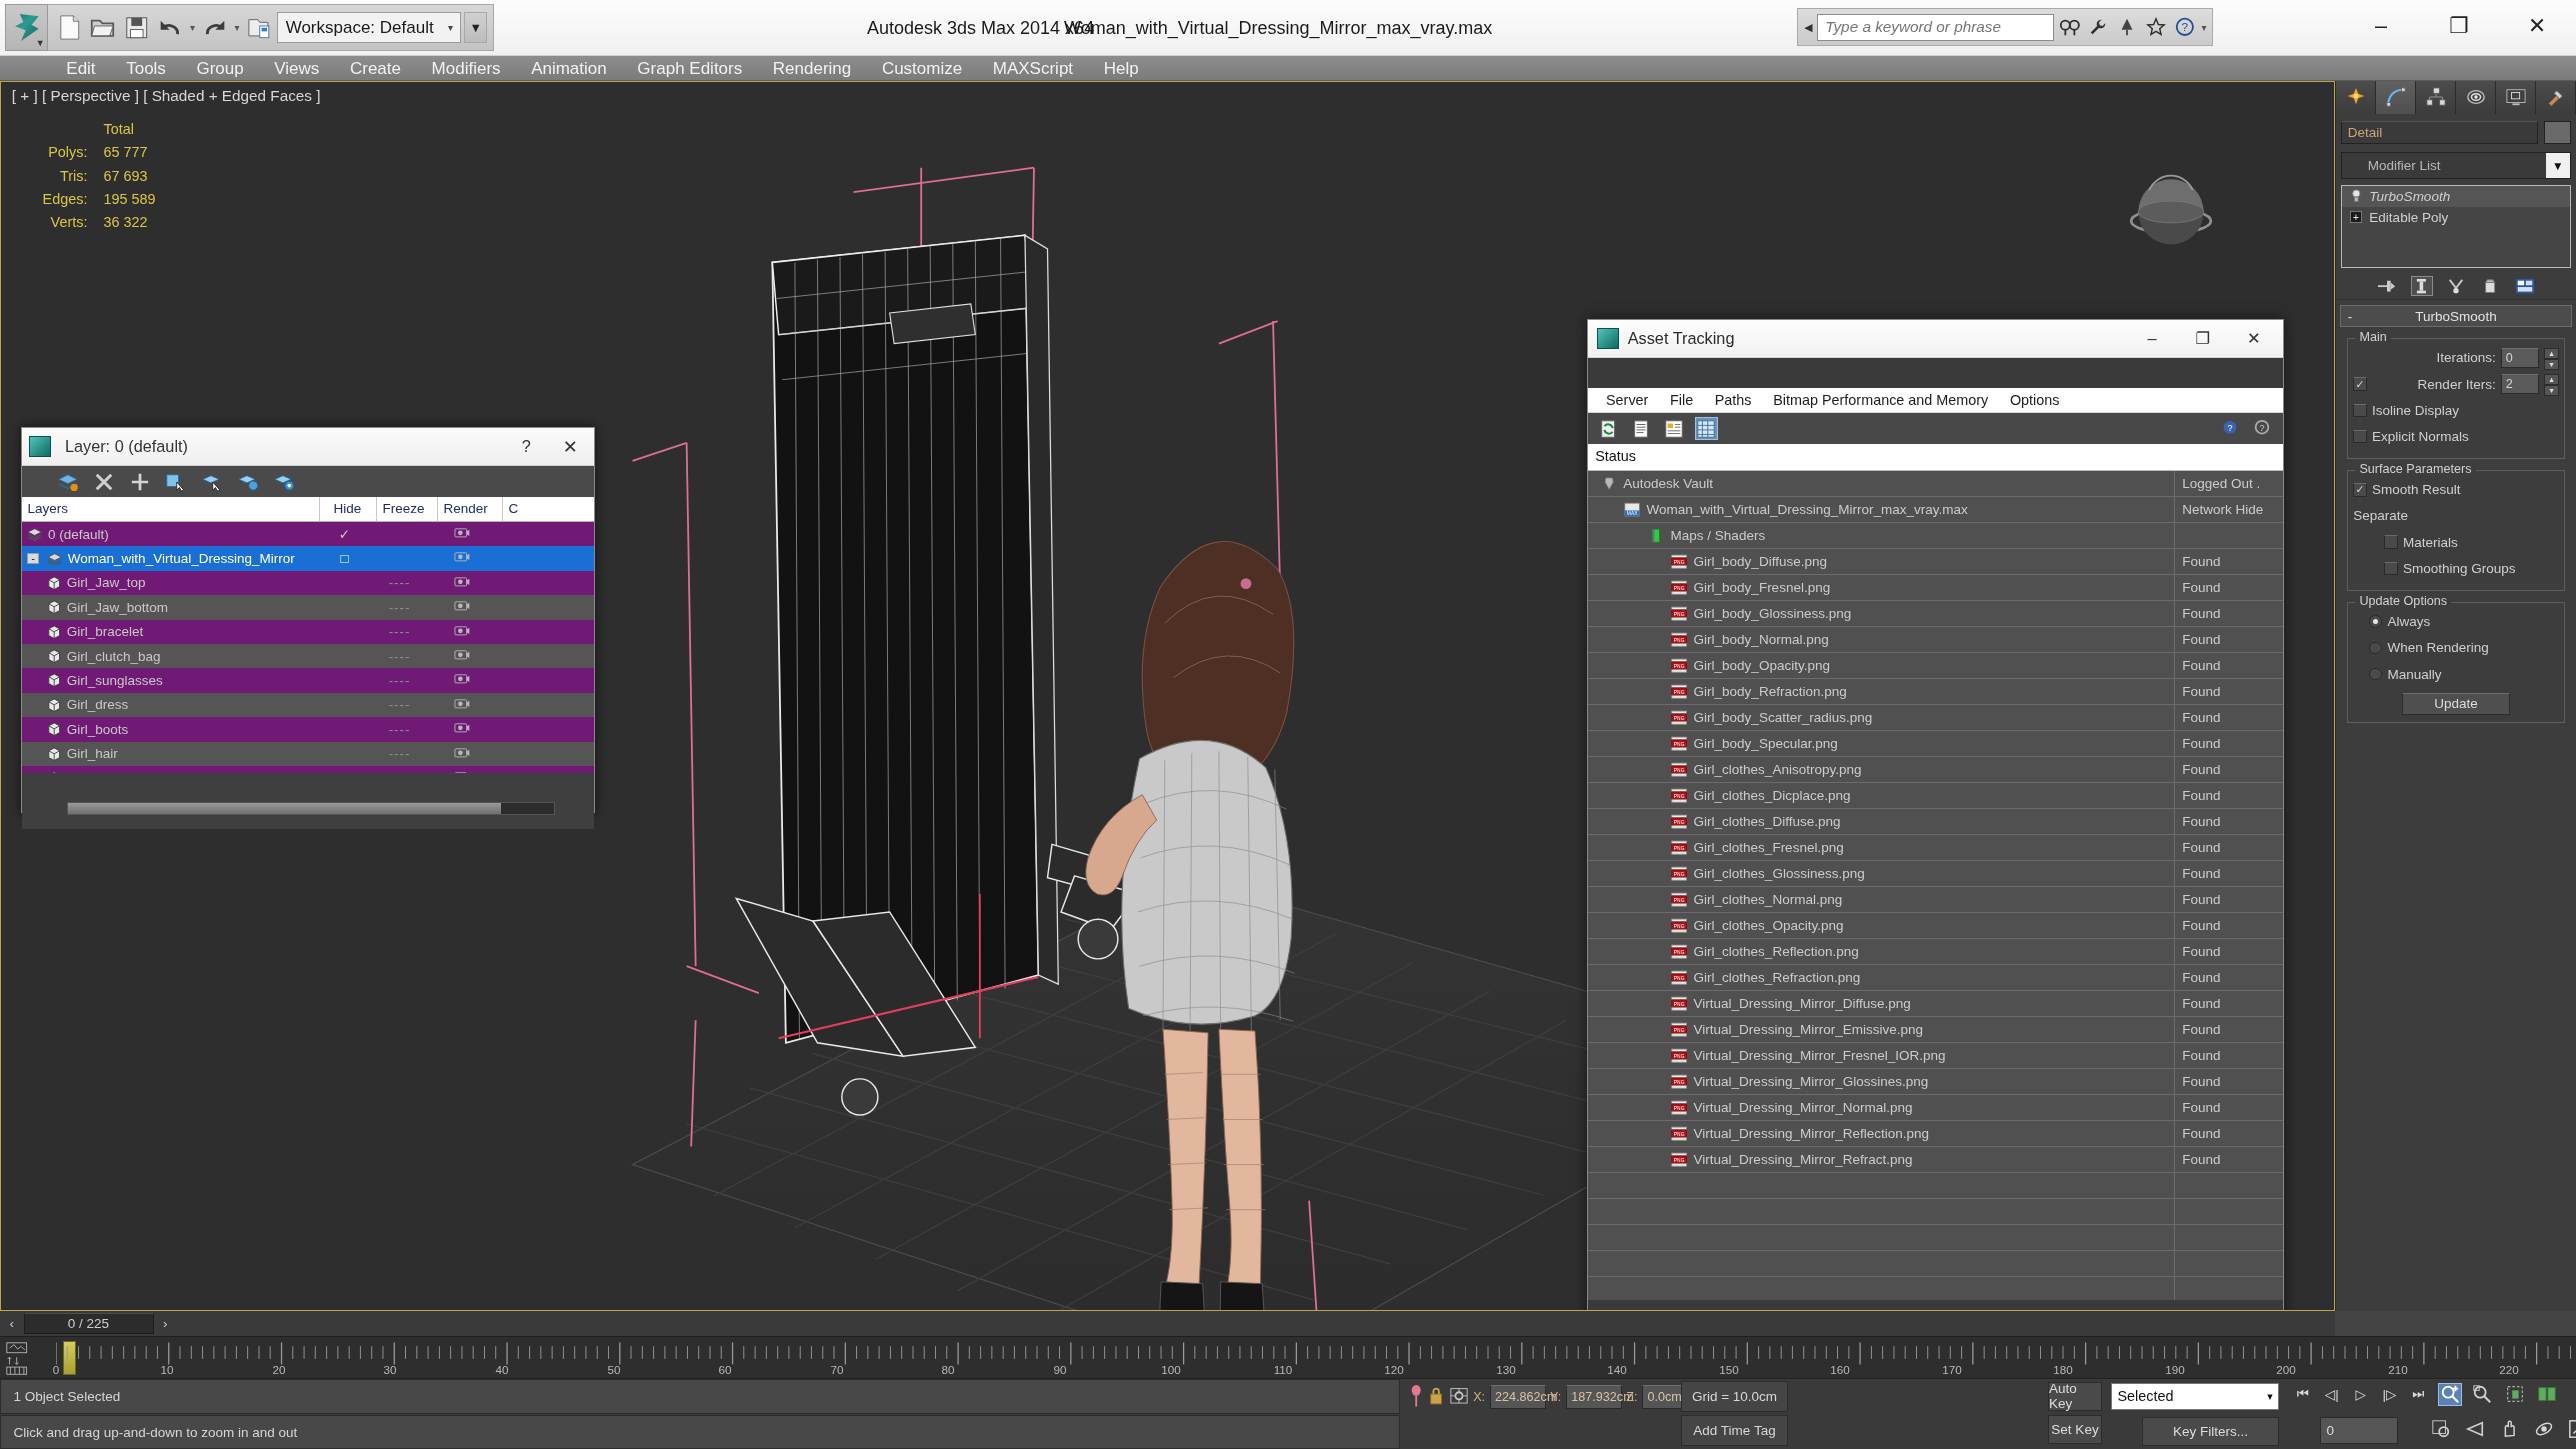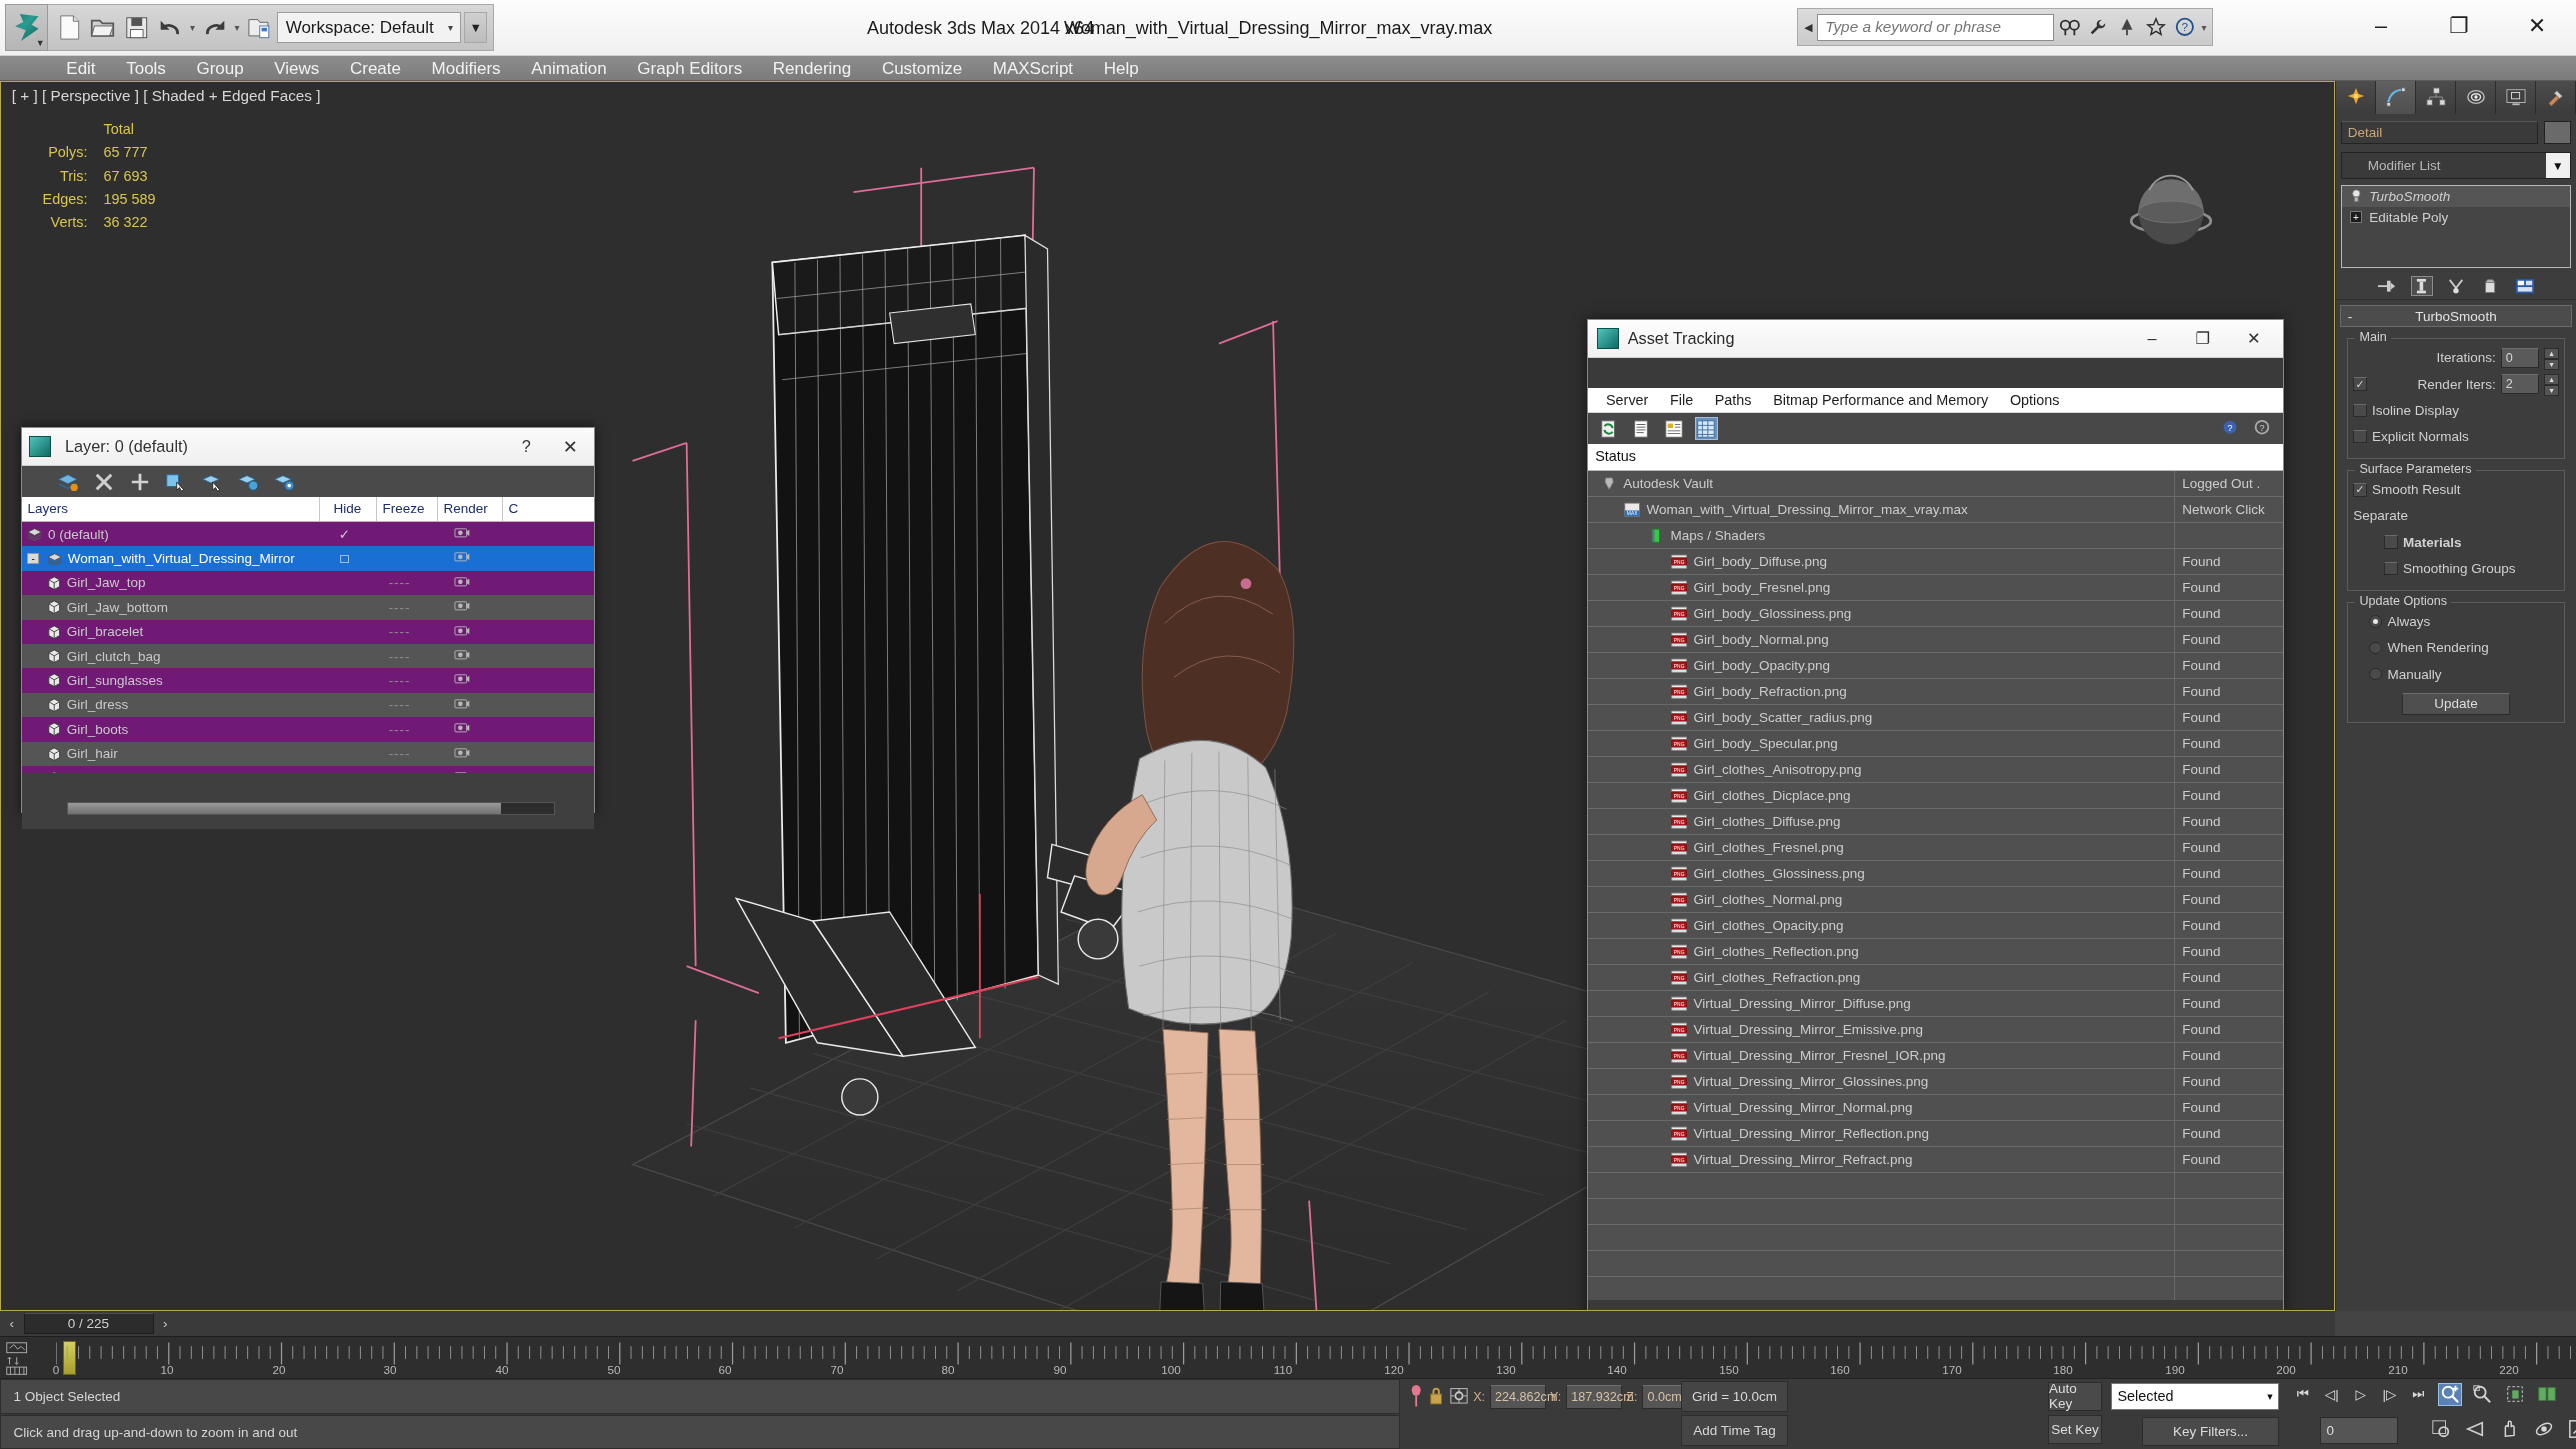--- a/index.html
+++ b/index.html
@@ -826,21 +826,21 @@
           </div>
           <div class="arow">
             <span class="an ind-1">
               <svg class="pngico" viewBox="0 0 20 18" style="font-size:15px">
                 <rect x="1" y="1" width="18" height="16" fill="#e9e9e9" stroke="#777"></rect>
                 <rect x="1" y="10" width="18" height="7" fill="#2f6fb5"></rect>
                 <text x="10" y="16" font-size="6" text-anchor="middle" fill="#fff" font-family="Liberation Sans">MAX</text>
               </svg>
               <span>Woman_with_Virtual_Dressing_Mirror_max_vray.max</span>
             </span>
-            <span class="as">Network Click</span>
+            <span class="as">Network Hide</span>
           </div>
           <div class="arow">
             <span class="an ind-2">
               <svg class="pngico" viewBox="0 0 20 18">
                 <rect x="5" y="1" width="9" height="16" fill="#2ecc40" stroke="#16851f"></rect>
                 <rect x="5" y="1" width="3" height="16" fill="#7b3fa0" opacity="0.6"></rect>
               </svg>
               <span>Maps / Shaders</span>
             </span>
             <span class="as"></span>
@@ -1301,21 +1301,21 @@
 
       <div class="grp">
         <div class="gt">Surface Parameters</div>
         <div class="frow">
           <span class="cb">✓</span>
           <span class="lab">Smooth Result</span>
         </div>
         <div class="frow">
           <span class="lab">Separate</span>
         </div>
-        <div class="frow" style="padding-left:31px;font-weight:bold;">
+        <div class="frow" style="padding-left:31px;">
           <span class="cb"></span>
           <span class="lab">Materials</span>
         </div>
         <div class="frow" style="padding-left:31px;">
           <span class="cb"></span>
           <span class="lab">Smoothing Groups</span>
         </div>
       </div>
 
       <div class="grp">

